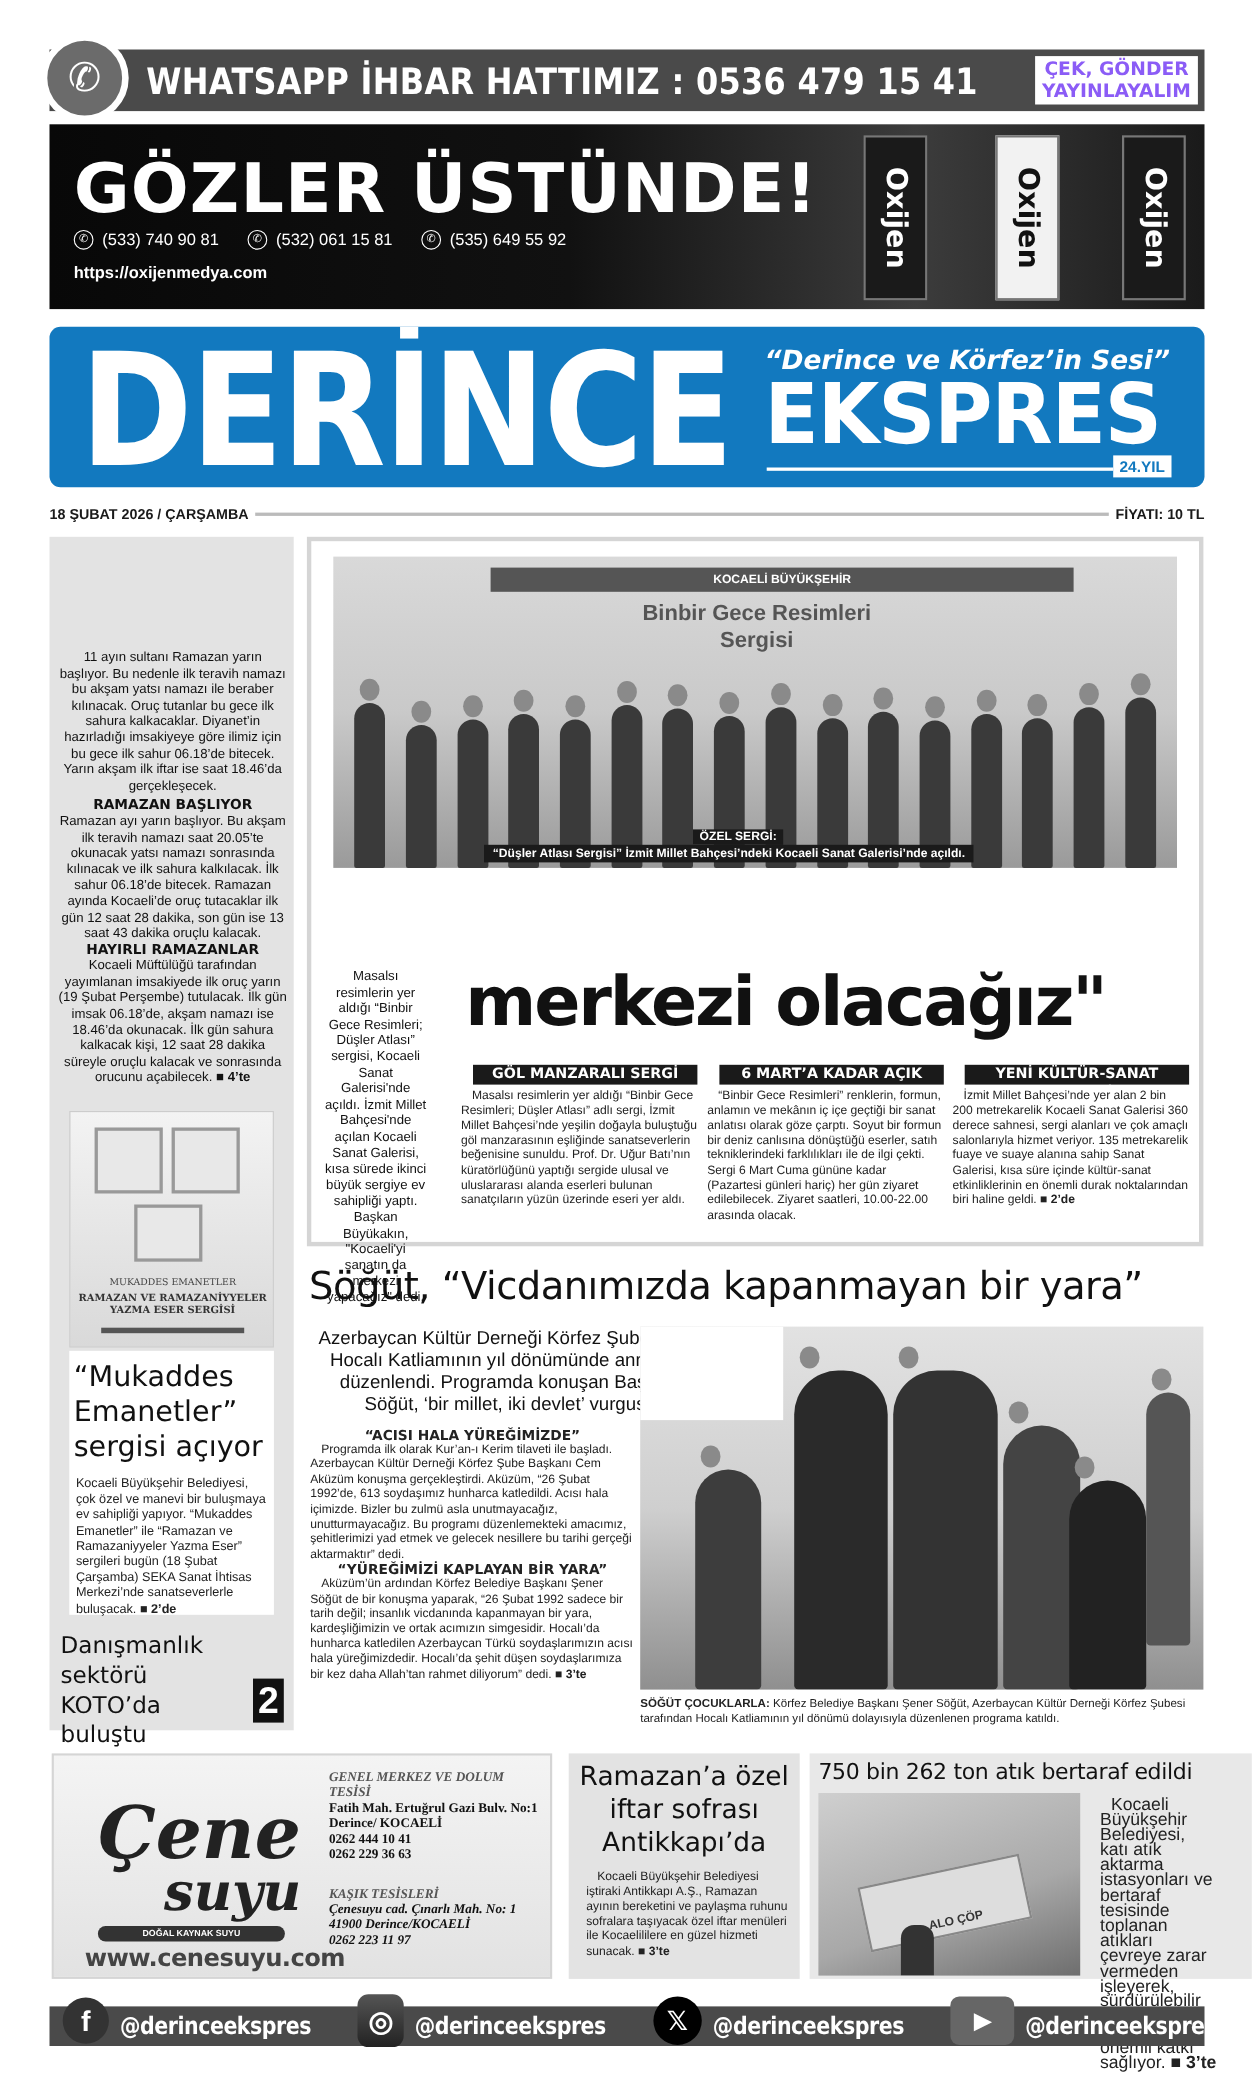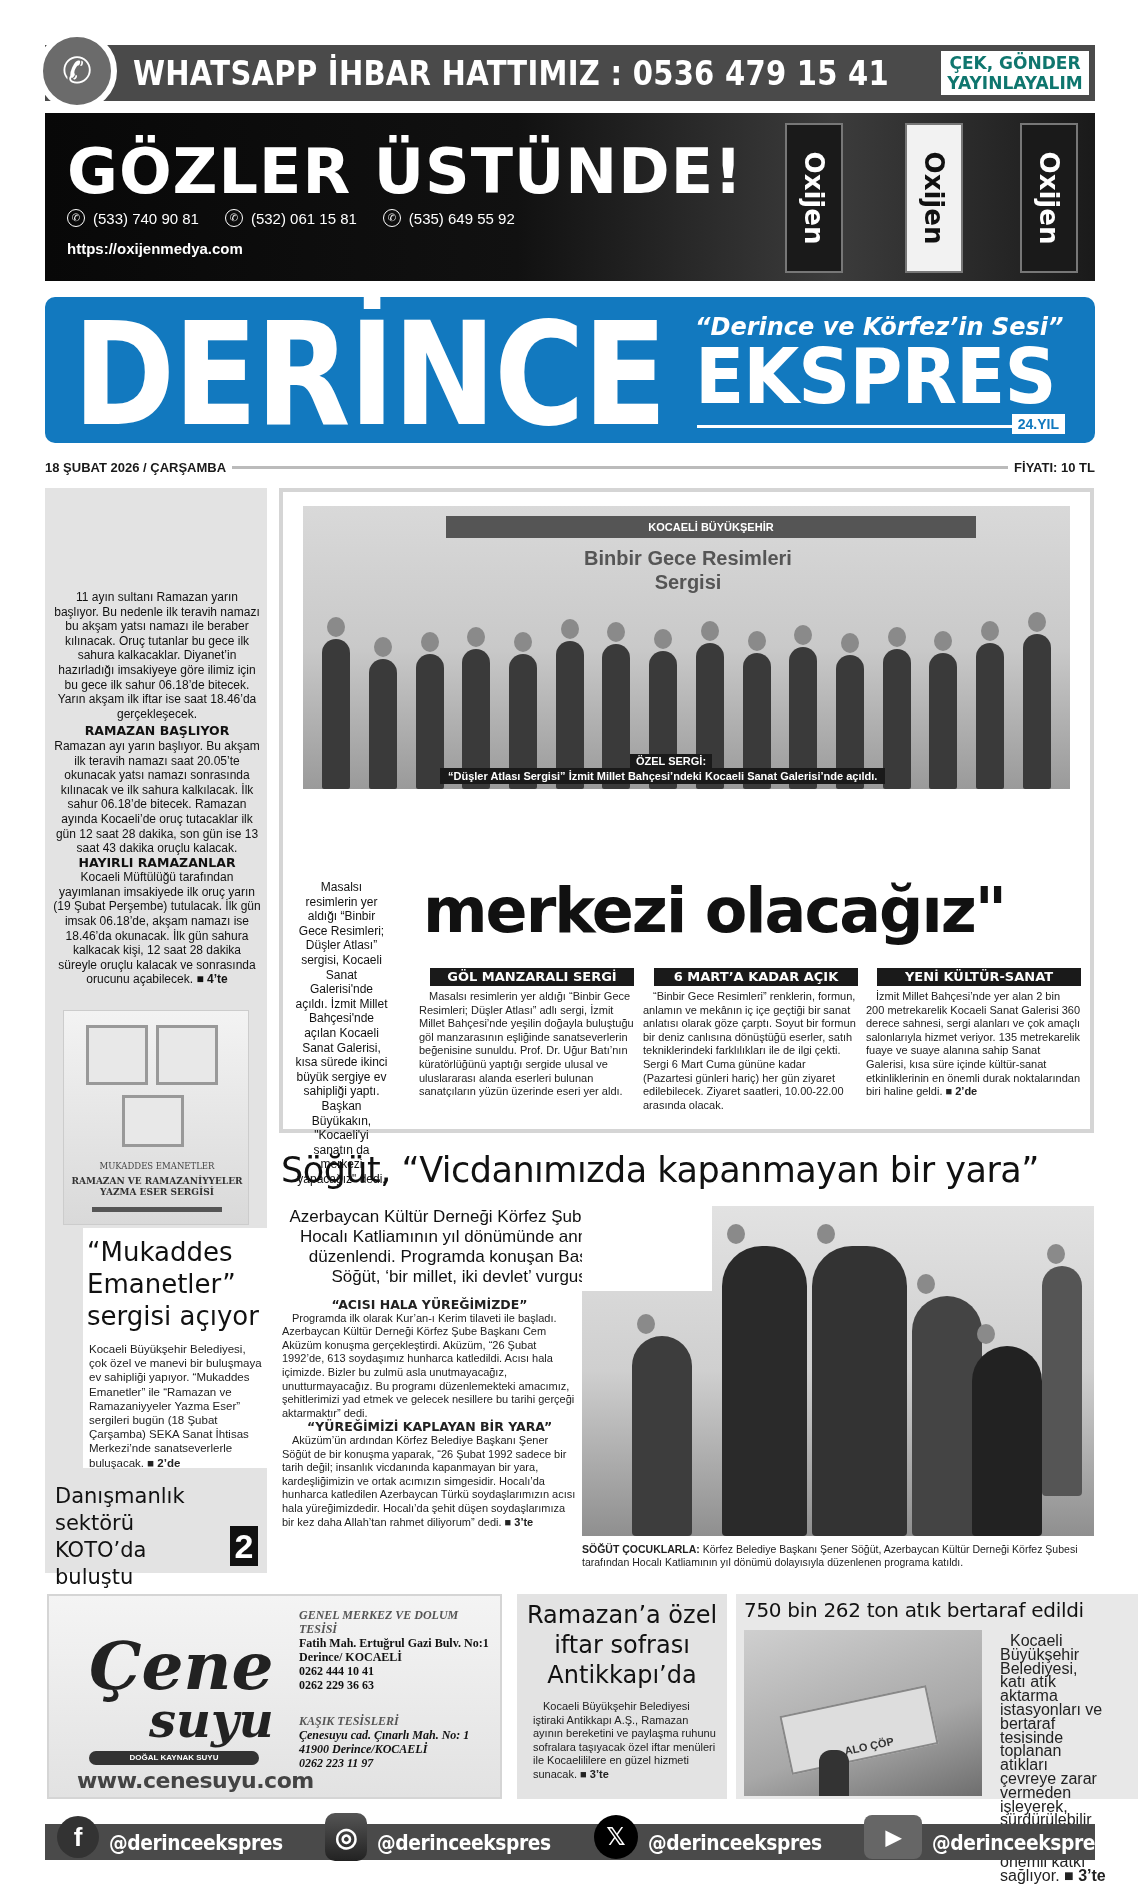--- a/index.html
+++ b/index.html
@@ -4,21 +4,21 @@
 <style>
   * { box-sizing: border-box; margin: 0; padding: 0; }
   html, body { width: 1140px; height: 1903px; background: #ffffff; overflow: hidden; }
   body { position: relative; font-family: "Liberation Sans", sans-serif; color: #1a1a1a; }
   .abs { position: absolute; }
 
   
   .wa-bar { left: 45px; top: 45px; width: 1050px; height: 56px; background: #4a4a4a; display: flex; align-items: center; }
   .wa-icon { position: absolute; left: -8px; top: -14px; width: 80px; height: 80px; border-radius: 50%; background: #6b6b6b; border: 6px solid #ffffff; display: flex; align-items: center; justify-content: center; color: #fff; font-size: 36px; }
   .wa-text { margin-left: 88px; color: #fff; font-weight: bold; font-size: 33px; letter-spacing: 0.3px; font-family: "DejaVu Sans", sans-serif; white-space: nowrap; transform: scaleX(0.88); transform-origin: left center; }
-  .wa-badge { position: absolute; right: 6px; top: 6px; width: 148px; height: 44px; background: #fff; color: #0f766e; font-weight: bold; font-size: 17px; line-height: 20px; text-align: center; padding-top: 2px; font-family: "DejaVu Sans", sans-serif; }
+  .wa-badge { position: absolute; right: 6px; top: 6px; width: 148px; height: 44px; background: #fff; color: #8b5cf6; font-weight: bold; font-size: 17px; line-height: 20px; text-align: center; padding-top: 2px; font-family: "DejaVu Sans", sans-serif; }
 
   
   .ad-oxi { left: 45px; top: 113px; width: 1050px; height: 168px; background: linear-gradient(90deg,#080808 0%,#111 45%,#3c3c3c 75%,#1a1a1a 100%); overflow: hidden; }
   .ad-oxi .slogan { position: absolute; left: 22px; top: 22px; color: #fff; font-size: 62px; font-weight: bold; font-family: "DejaVu Sans", sans-serif; letter-spacing: 1px; }
   .ad-oxi .phones { position: absolute; left: 22px; top: 96px; display: flex; gap: 26px; color: #fff; font-size: 15px; }
   .ad-oxi .phone { display: flex; align-items: center; gap: 8px; }
   .ad-oxi .ph-ic { width: 18px; height: 18px; border: 1.5px solid #fff; border-radius: 50%; font-size: 10px; text-align: center; line-height: 15px; }
   .ad-oxi .url { position: absolute; left: 22px; top: 127px; color: #fff; font-weight: bold; font-size: 15px; }
   .banner { position: absolute; top: 10px; width: 58px; height: 150px; border: 2px solid #777; display: flex; align-items: center; justify-content: center; }
   .banner span { transform: rotate(90deg); font-weight: bold; font-size: 26px; white-space: nowrap; font-family: "DejaVu Sans", sans-serif; }
@@ -42,21 +42,21 @@
   .lc-body { position: absolute; left: 8px; width: 208px; font-size: 12px; line-height: 14.6px; text-align: center; color: #111; }
   .lc-sub { font-weight: bold; font-size: 12.5px; text-align: center; font-family: "DejaVu Sans", sans-serif; }
   .lc-text { font-family: "Liberation Sans", sans-serif; }
   .ref { font-weight: bold; }
   .ref::before { content: "■ "; }
   .lc-poster { position: absolute; left: 18px; top: 522px; width: 186px; height: 215px; background: linear-gradient(180deg,#f3f3f3,#d9d9d9); border: 1px solid #ccc; }
   .poster-frame { position: absolute; border: 3px solid #999; background: #e8e8e8; }
   .poster-t1 { position: absolute; left: 0; top: 150px; width: 186px; text-align: center; font-family: "DejaVu Serif", serif; font-size: 8.5px; color: #444; }
   .poster-t2 { position: absolute; left: 0; top: 165px; width: 186px; text-align: center; font-family: "DejaVu Serif", serif; font-size: 9px; font-weight: bold; color: #333; line-height: 11px; }
   .poster-bar { position: absolute; left: 28px; top: 196px; width: 130px; height: 5px; background: #555; }
-  .lc-card { position: absolute; left: 18px; top: 740px; width: 186px; height: 240px; background: #fff; margin-left: 20px; }
+  .lc-card { position: absolute; left: 18px; top: 740px; width: 186px; height: 240px; background: #fff; }
   .lc-card-title { position: absolute; left: 4px; top: 8px; width: 180px; font-size: 26px; line-height: 32px; font-family: "DejaVu Sans", sans-serif; color: #111; }
   .lc-card-body { position: absolute; left: 6px; top: 114px; width: 176px; font-size: 11.5px; line-height: 14.2px; color: #222; text-align: left; }
   .lc-dan { position: absolute; left: 10px; top: 995px; width: 170px; font-size: 21px; line-height: 27px; font-family: "DejaVu Sans", sans-serif; color: #111; }
   .lc-page { position: absolute; left: 185px; top: 1038px; width: 28px; height: 40px; background: #111; color: #fff; font-weight: bold; font-size: 34px; text-align: center; line-height: 40px; }
 
   
   .main-story { left: 279px; top: 488px; width: 815px; height: 645px; border: 4px solid #d5d5d5; background: #fff; }
   .photo { background: linear-gradient(180deg,#d9d9d9 0%,#c9c9c9 50%,#9a9a9a 100%); position: absolute; overflow: hidden; }
   .photo-banner { position: absolute; left: 130px; top: 10px; width: 530px; height: 22px; background: #555; color: #fff; font-size: 11px; font-weight: bold; text-align: center; line-height: 22px; margin-left: 13px; }
   .photo-title { position: absolute; left: 270px; top: 40px; width: 230px; text-align: center; font-size: 20px; line-height: 24px; color: #555; font-weight: bold; }

